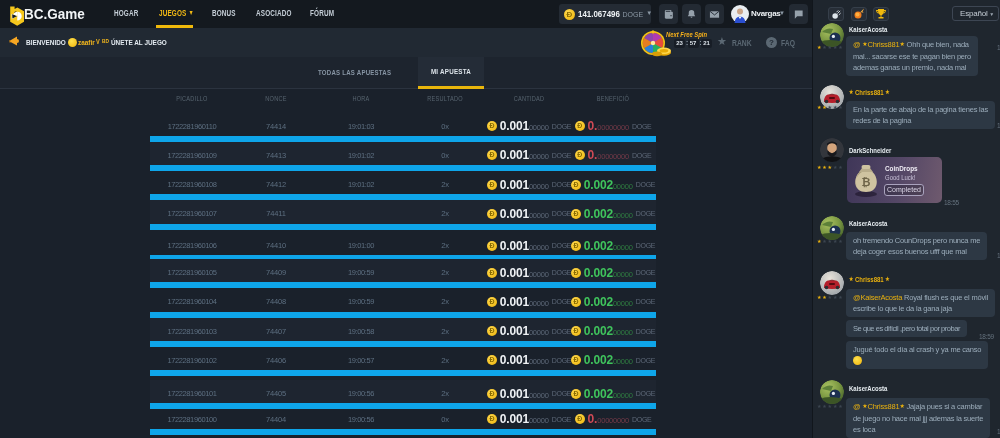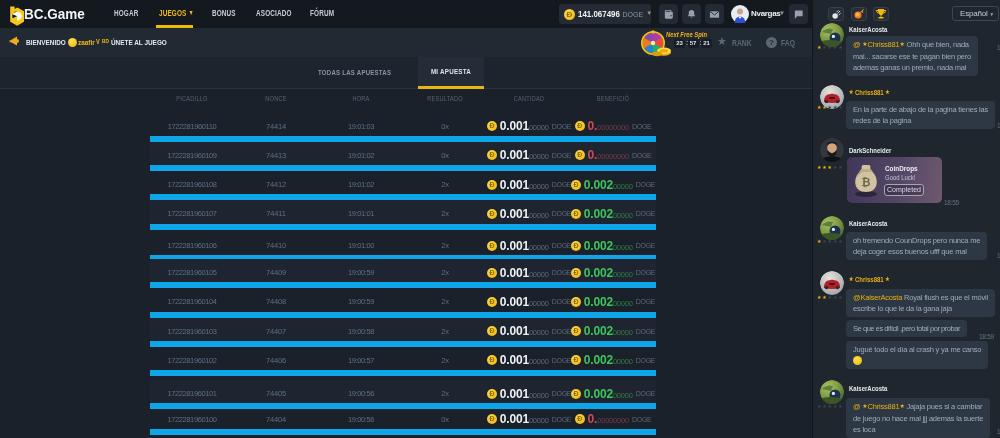--- a/index.html
+++ b/index.html
@@ -219,21 +219,20 @@
         </div>
         <div class="c c5">
           <span class="coin">Ð</span>
           <span class="num"><b class="g">0.002</b><span class="gd">00000</span></span>
           <span class="cur">DOGE</span>
         </div>
       </div>
       <div class="trow zebra" style="top:111.4px">
 <div class="c c0">1722281960107</div>
         <div class="c c1">74411</div>
-        <div class="c c2">19:01:01</div>
         <div class="c c3">2x</div>
 <div class="c c4">
           <span class="coin">Ð</span>
           <span class="num"><b class="w">0.001</b><span class="dim">00000</span></span>
           <span class="cur">DOGE</span>
         </div>
         <div class="c c5">
           <span class="coin">Ð</span>
           <span class="num"><b class="g">0.002</b><span class="gd">00000</span></span>
           <span class="cur">DOGE</span>

